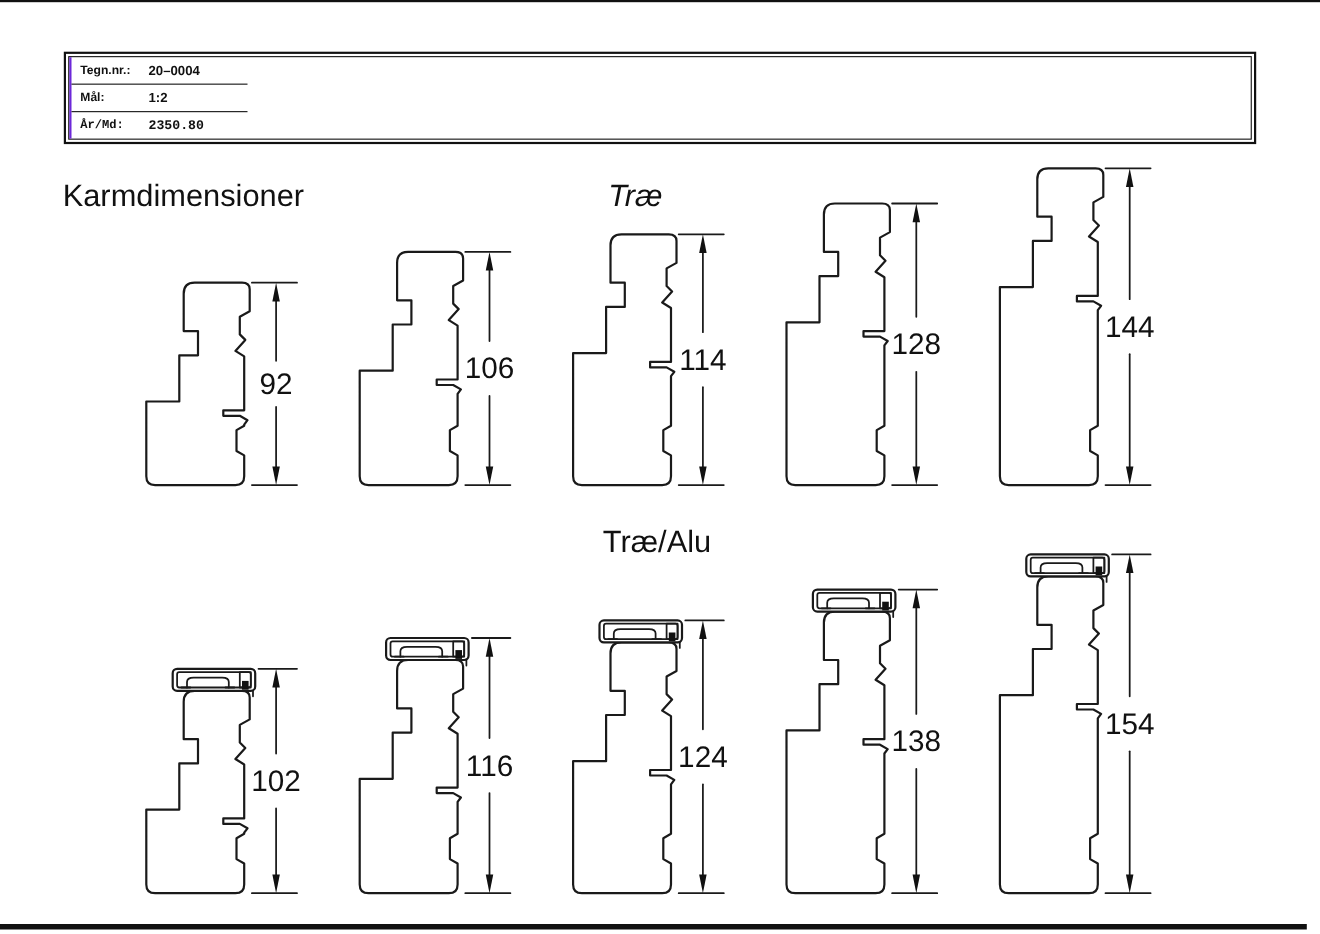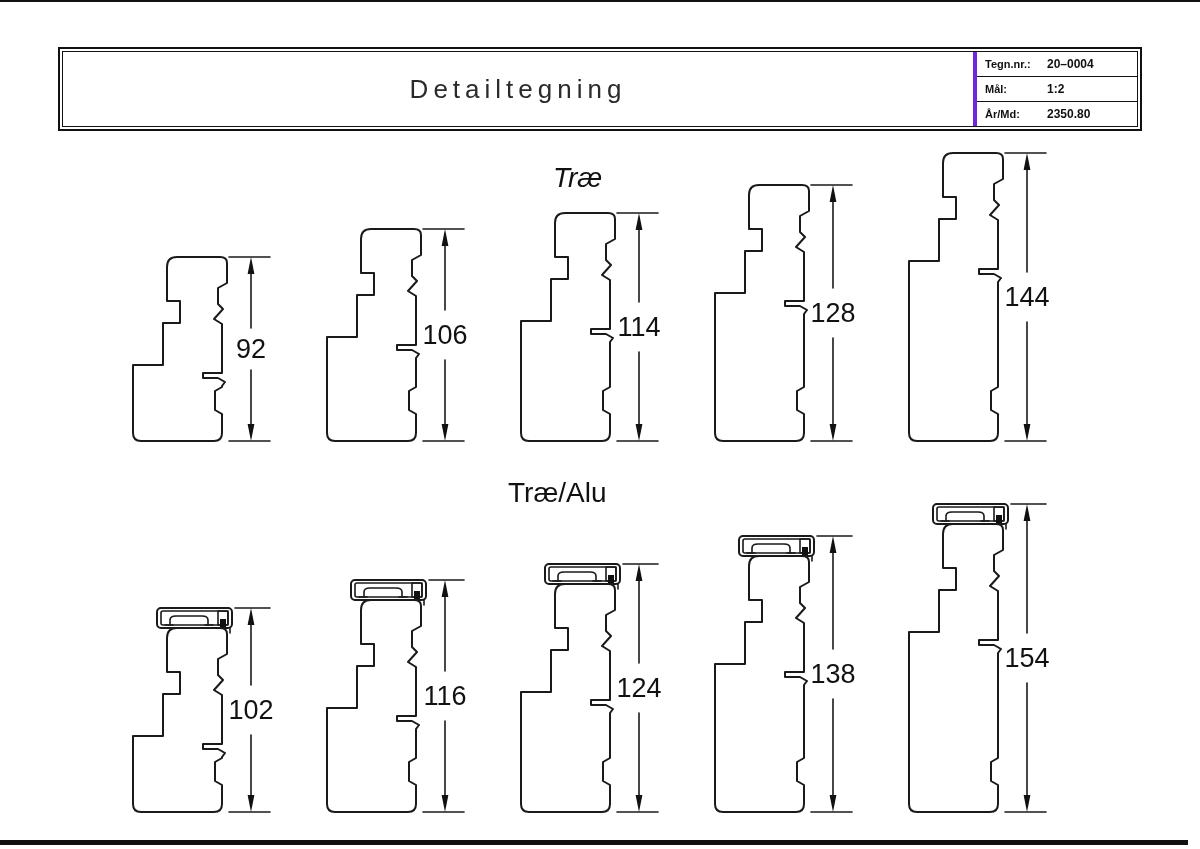--- a/index.html
+++ b/index.html
@@ -9,65 +9,63 @@
   }
   .sheet-border-top{position:absolute;left:0;top:0;width:100%;height:2px;background:#111;}
   .sheet-border-bottom{position:absolute;left:0;top:840px;width:1188px;height:5px;background:#111;}
 
   
   .header-box{position:absolute;left:58px;top:47px;width:1084px;height:84px;border:2px solid #111;box-sizing:border-box;background:#fff;}
   .header-inner{position:absolute;inset:2px;border:1px solid #111;display:flex;align-items:stretch;}
   .logo-wrap{width:180px;display:flex;align-items:center;padding-left:34px;box-sizing:border-box;}
   .title-wrap{flex:1;display:flex;align-items:center;justify-content:center;}
   .drawing-title{font-size:26px;letter-spacing:5px;color:#2a2a2a;}
-  .title-block{width:160px;border-left:4px solid #6d28d9;display:flex;flex-direction:column;}
+  .title-block{width:160px;border-left:2px solid #6d28d9;display:flex;flex-direction:column;}
   .tb-row{flex:1;display:flex;align-items:center;border-bottom:1.5px solid #111;}
-  .tb-row:last-child{border-bottom:none;}
+  .tb-row:last-child{border-bottom:none;font-family:Liberation Mono, monospace;}
   .tb-label{font-size:11px;font-weight:bold;padding-left:8px;width:62px;}
   .tb-value{font-size:12px;font-weight:bold;}
 
   .section-heading{position:absolute;font-size:28px;color:#111;white-space:nowrap;}
   .h-karm{left:57px;top:162px;}
   .h-trae{left:553px;top:162px;font-style:italic;}
-  .h-traealu{left:508px;top:477px;}
+  .h-traealu{left:548px;top:477px;}
 
   .fig{position:absolute;overflow:visible;}
   .s2{fill:#fff;stroke:#1a1a1a;stroke-width:2;stroke-linejoin:round;stroke-linecap:round;}
   .s1{fill:none;stroke:#1a1a1a;stroke-width:1.6;stroke-linejoin:round;stroke-linecap:round;}
   .capfill{fill:#fff;stroke:#1a1a1a;stroke-width:2;stroke-linejoin:round;}
   .dimtext{font-family:"Liberation Sans",sans-serif;font-size:27px;fill:#111;text-anchor:middle;}
 </style>
 </head>
 <body>
 
 <div class="page">
   <div class="sheet-border-top"></div>
 
   <div class="header-box">
     <div class="header-inner">
-      <div class="title-wrap">
-        <span class="drawing-title">Detailtegning</span>
-      </div>
       <div class="title-block">
         <div class="tb-row">
           <span class="tb-label">Tegn.nr.:</span>
           <span class="tb-value">20–0004</span>
         </div>
         <div class="tb-row">
           <span class="tb-label">Mål:</span>
           <span class="tb-value">1:2</span>
         </div>
         <div class="tb-row">
           <span class="tb-label">År/Md:</span>
           <span class="tb-value">2350.80</span>
         </div>
       </div>
     </div>
   </div>
 
+  <div class="section-heading h-karm">Karmdimensioner</div>
   <div class="section-heading h-trae">Træ</div>
   <div class="section-heading h-traealu">Træ/Alu</div>
 
   <div id="figures">
       <svg class="fig" width="152" height="188" viewBox="-2 -2 152 188" style="left: 131px; top: 255px;">
         <g>
           <path class="s2" d="M 34 10 Q 34 0 44 0 L 87 0 Q 94 0 94 6 L 94 26 L 85 31 L 85 47 L 90 52 L 81 62 L 89 67 L 89 116 L 70 116 L 70 121 L 85 121 L 92 125 L 89 129 L 89 130 L 82 134 L 82 153 L 89 157 L 89 176 Q 89 184 81 184 L 8 184 Q 0 184 0 176 L 0 108 L 30 108 L 30 66 L 47 66 L 47 44 L 34 44 Z"></path>
         </g>
         <g>
           <line class="s1" x1="96" y1="0" x2="137" y2="0"></line>

